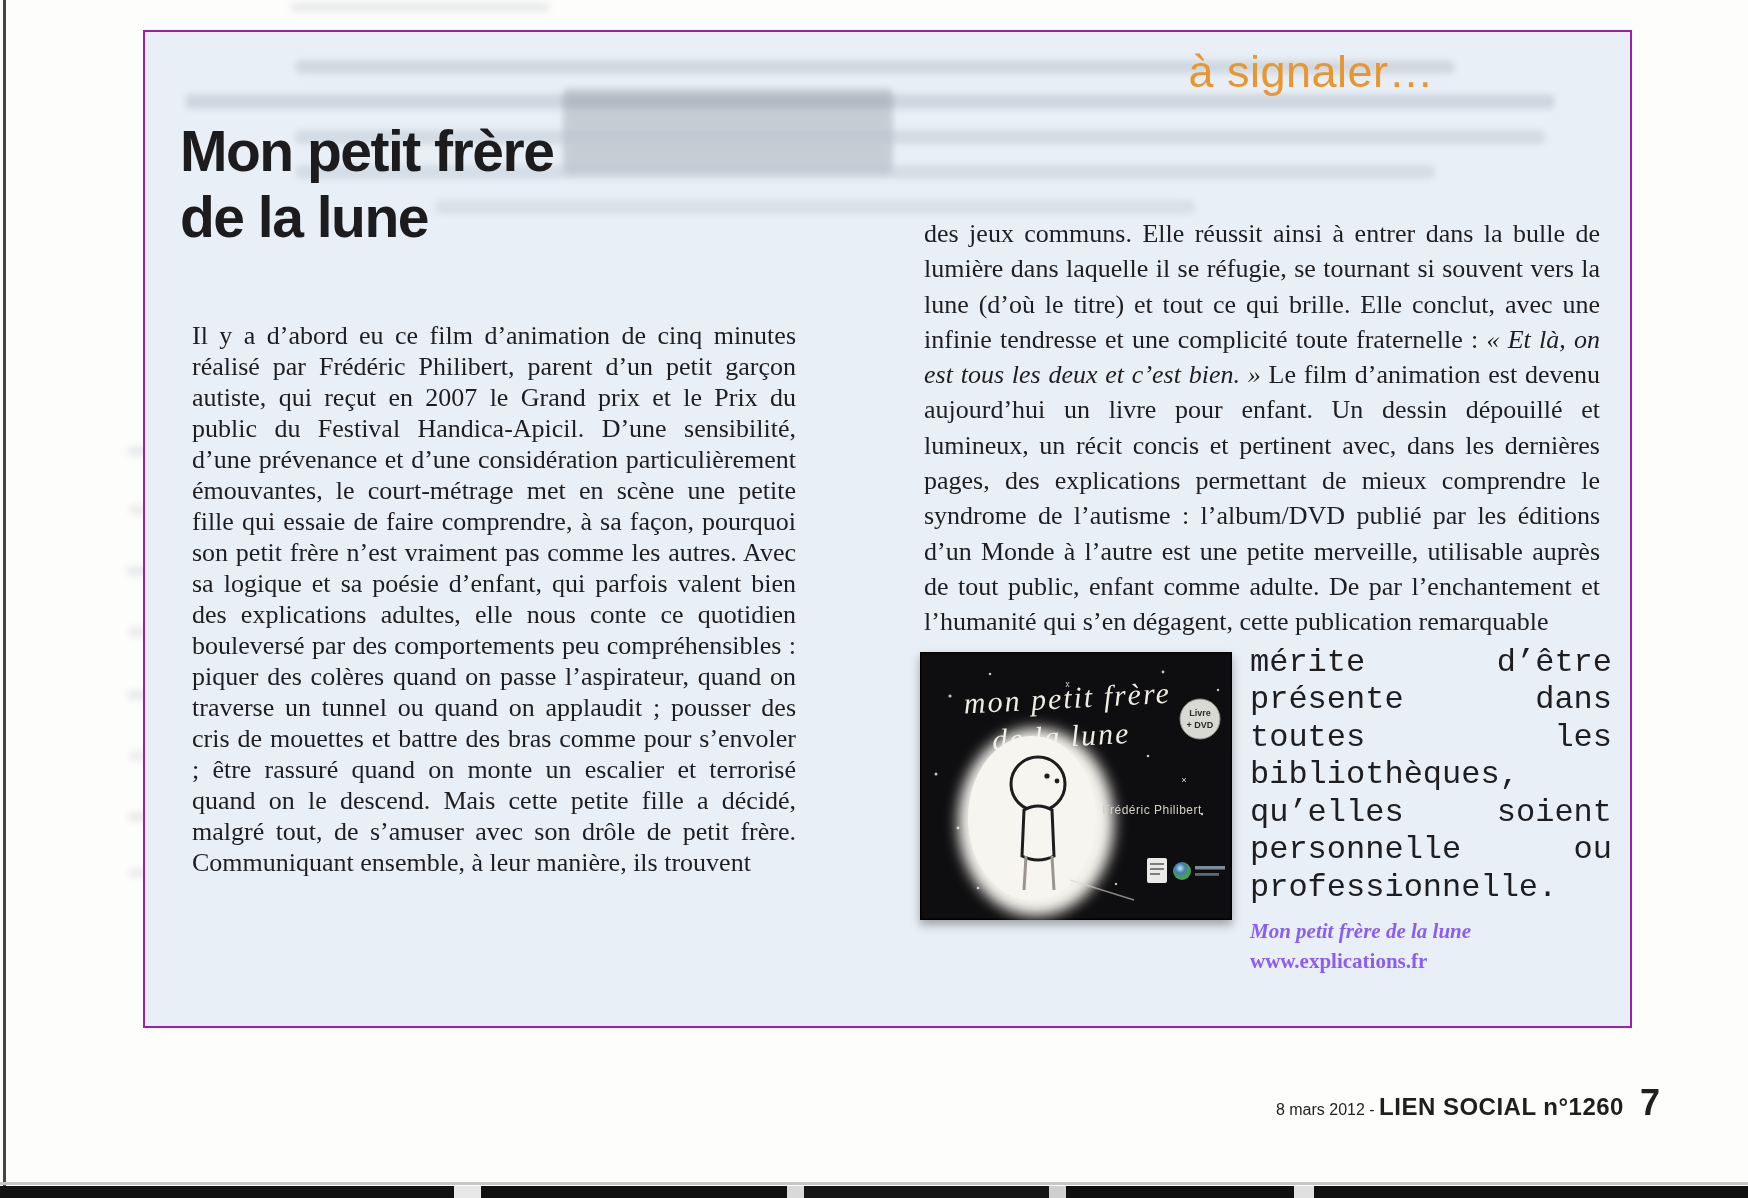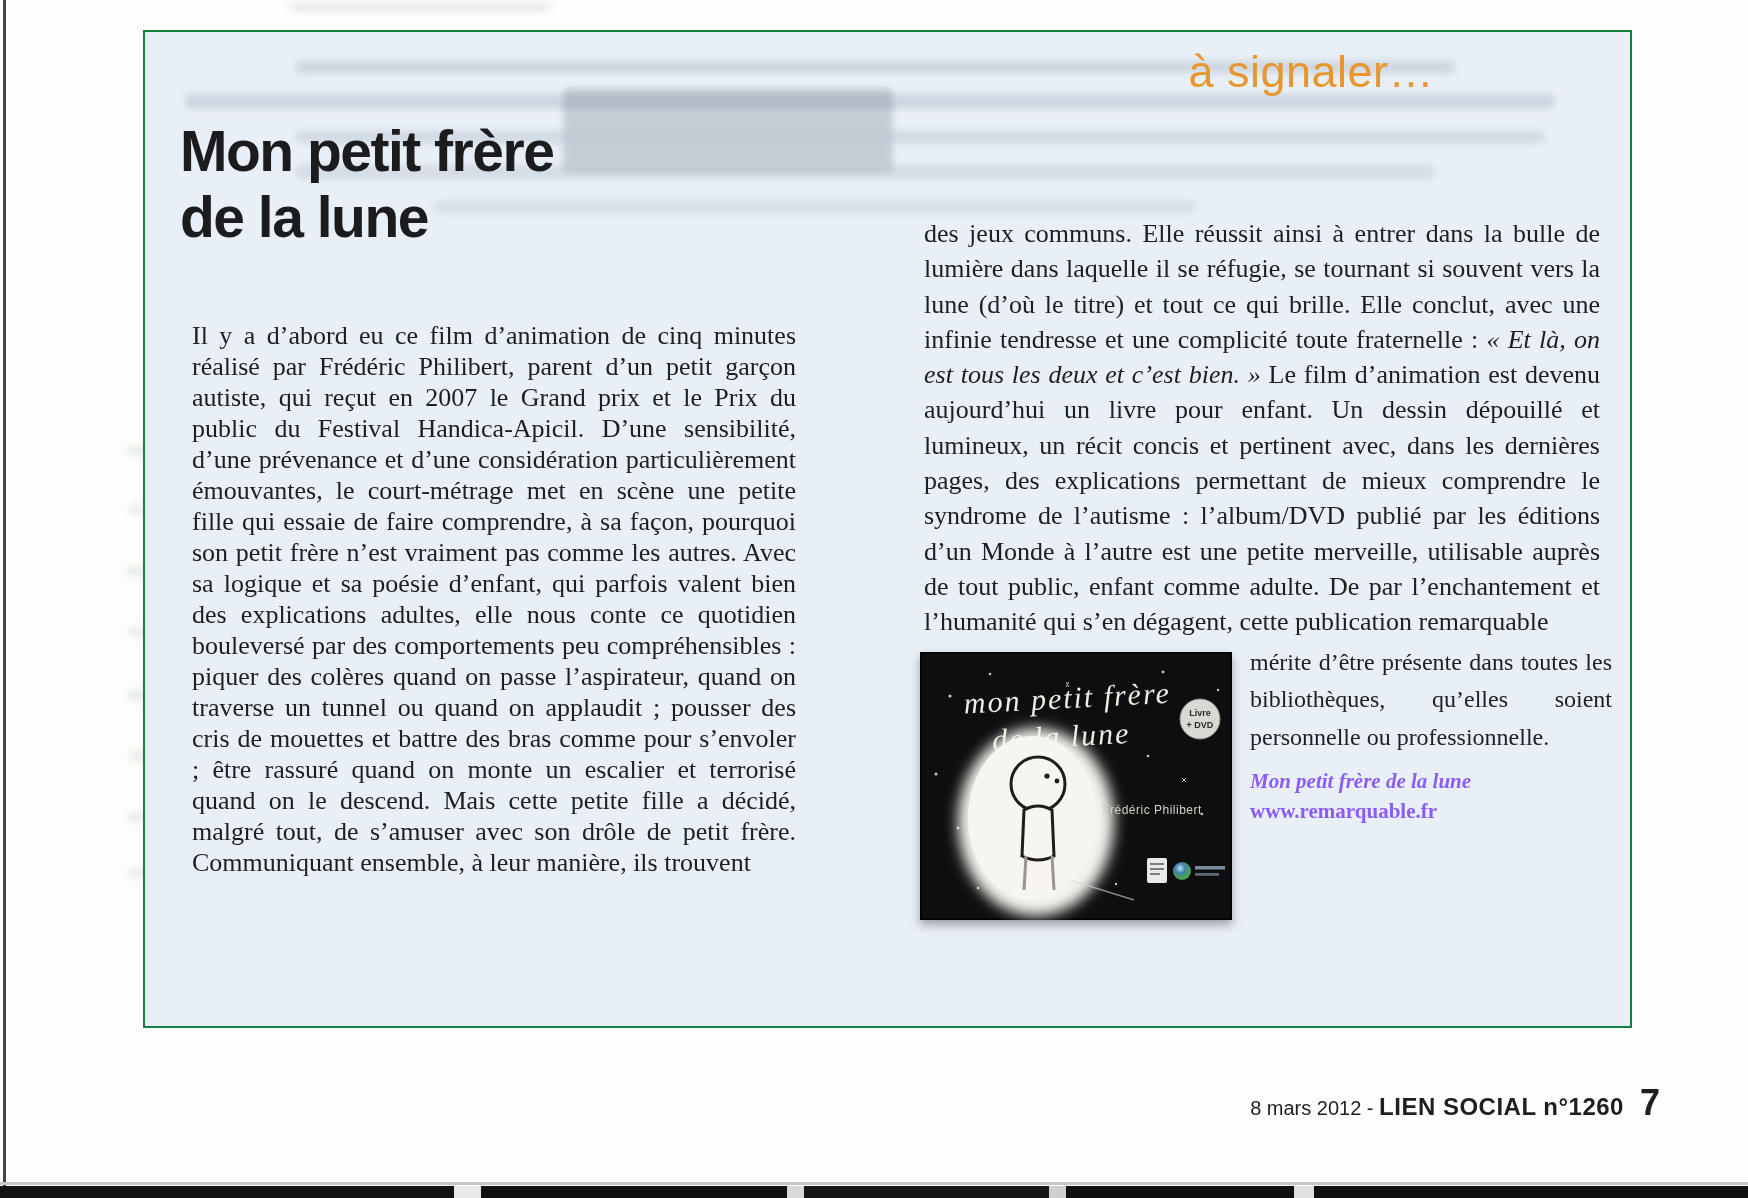--- a/index.html
+++ b/index.html
@@ -12,21 +12,21 @@
   .scan-left-edge{position:absolute;left:3px;top:0;width:3px;height:1186px;background:#454545;}
   .scan-bottom-strip{position:absolute;left:0;top:1186px;width:1748px;height:12px;
     background:linear-gradient(90deg,#121212 0 26%,#e8e8e8 26% 27.5%,#101010 27.5% 45%,
       #d9d9d9 45% 46%,#161616 46% 60%,#cfcfcf 60% 61%,#0f0f0f 61% 74%,#e0e0e0 74% 75.2%,#101010 75.2% 100%);}
   .scan-bottom-line{position:absolute;left:0;top:1182px;width:1748px;height:3px;background:#c7c7c5;}
   .ghost{position:absolute;border-radius:6px;filter:blur(3px);pointer-events:none;}
 
   
   .panel{
     position:absolute;left:143px;top:30px;width:1485px;height:994px;
-    border:2px solid #15803d;background:#e9eff6;
+    border:2px solid #a21caf;background:#e9eff6;
   }
   .signaler{
     position:absolute;top:14px;right:196px;
     font-size:45px;color:#e8962e;letter-spacing:0.5px;
   }
   .title{
     position:absolute;left:35px;top:86px;
     font-size:57px;line-height:66px;font-weight:bold;letter-spacing:-1.5px;color:#1c1c1e;
   }
   .col{
@@ -37,28 +37,28 @@
   .col p{margin:12px;}
   .col-left{left:35px;top:276px;width:628px;line-height:31px;font-family:Liberation Serif, serif;}
   .col-right{left:767px;top:172px;width:700px;line-height:35.3px;}
   .quote-italic{font-style:italic;}
 
   
   .media-row{display:flex;margin-top:9px;margin-left:8px;}
   .cover{flex:0 0 312px;width:312px;height:268px;position:relative;
     box-shadow:0 5px 9px rgba(20,20,25,.35);}
   .media-right{margin-left:18px;margin-top:-8px;width:366px;}
-  .wrap-text{font-family:Liberation Serif, serif;
-    font-size:24px;line-height:37.5px;text-align:justify;color:#1e1e20;}
+  .wrap-text{font-family:Liberation Mono, monospace;
+    font-size:32px;line-height:37.5px;text-align:justify;color:#1e1e20;}
   .caption{margin-top:10px;font-size:21px;line-height:30px;font-weight:600;color:#8b5cf6;}
   .caption .c-title{font-style:italic;}
 
   
   .footer{position:absolute;left:0;top:1082px;width:1660px;text-align:right;color:#1f1f1f;}
-  .footer .f-date{font-size:20px;}
+  .footer .f-date{font-size:16px;}
   .footer .f-journal{font-size:24px;font-weight:bold;letter-spacing:0.5px;}
   .footer .f-page{font-size:36px;font-weight:bold;margin-left:16px;}
 </style>
 </head>
 <body>
 
 <div class="scan-left-edge"></div>
 <div class="scan-bottom-line"></div>
 <div class="scan-bottom-strip"></div>
 
@@ -160,21 +160,21 @@
             <rect x="275" y="214" width="30" height="3.5" fill="#9fb6c8" opacity="0.75"></rect>
             <rect x="275" y="221" width="24" height="2.8" fill="#9fb6c8" opacity="0.55"></rect>
           </g>
         </svg>
       </div>
 
       <div class="media-right">
         <div class="wrap-text">mérite d’être présente dans toutes les bibliothèques, qu’elles soient personnelle ou professionnelle.</div>
         <div class="caption">
           <div class="c-title">Mon petit frère de la lune</div>
-          <div>www.remarquable.fr</div>
+          <div>www.explications.fr</div>
         </div>
       </div>
 
     </div>
   </div>
 </div>
 
 <div class="footer">
   <span class="f-date">8 mars 2012 - </span><span class="f-journal">LIEN SOCIAL n°1260</span><span class="f-page">7</span>
 </div>

